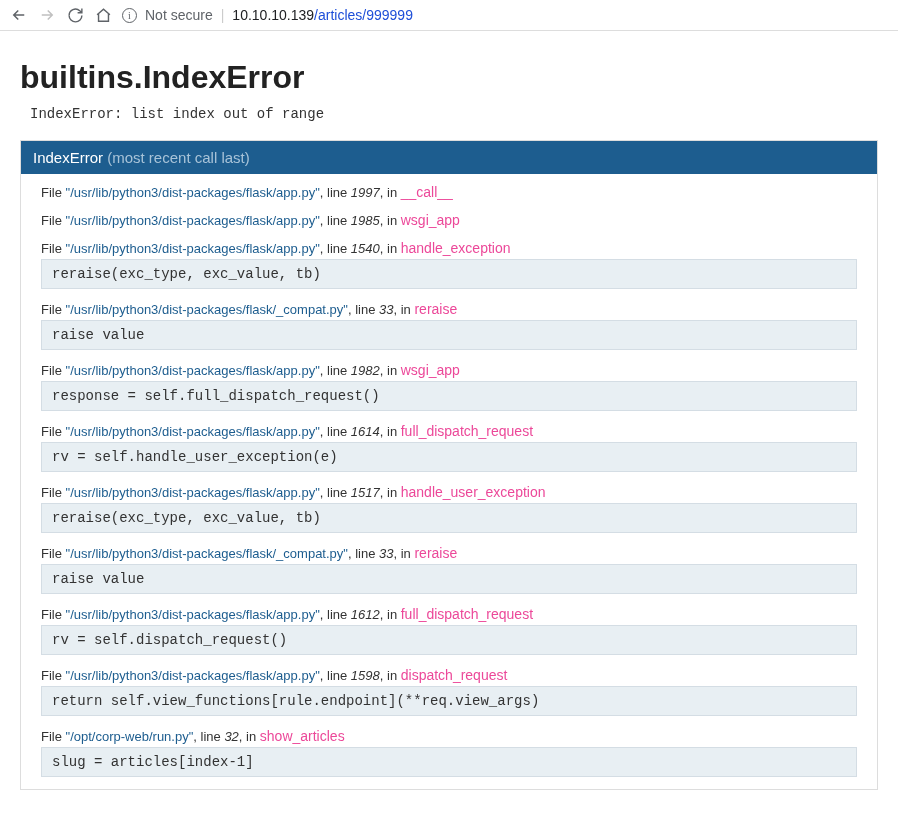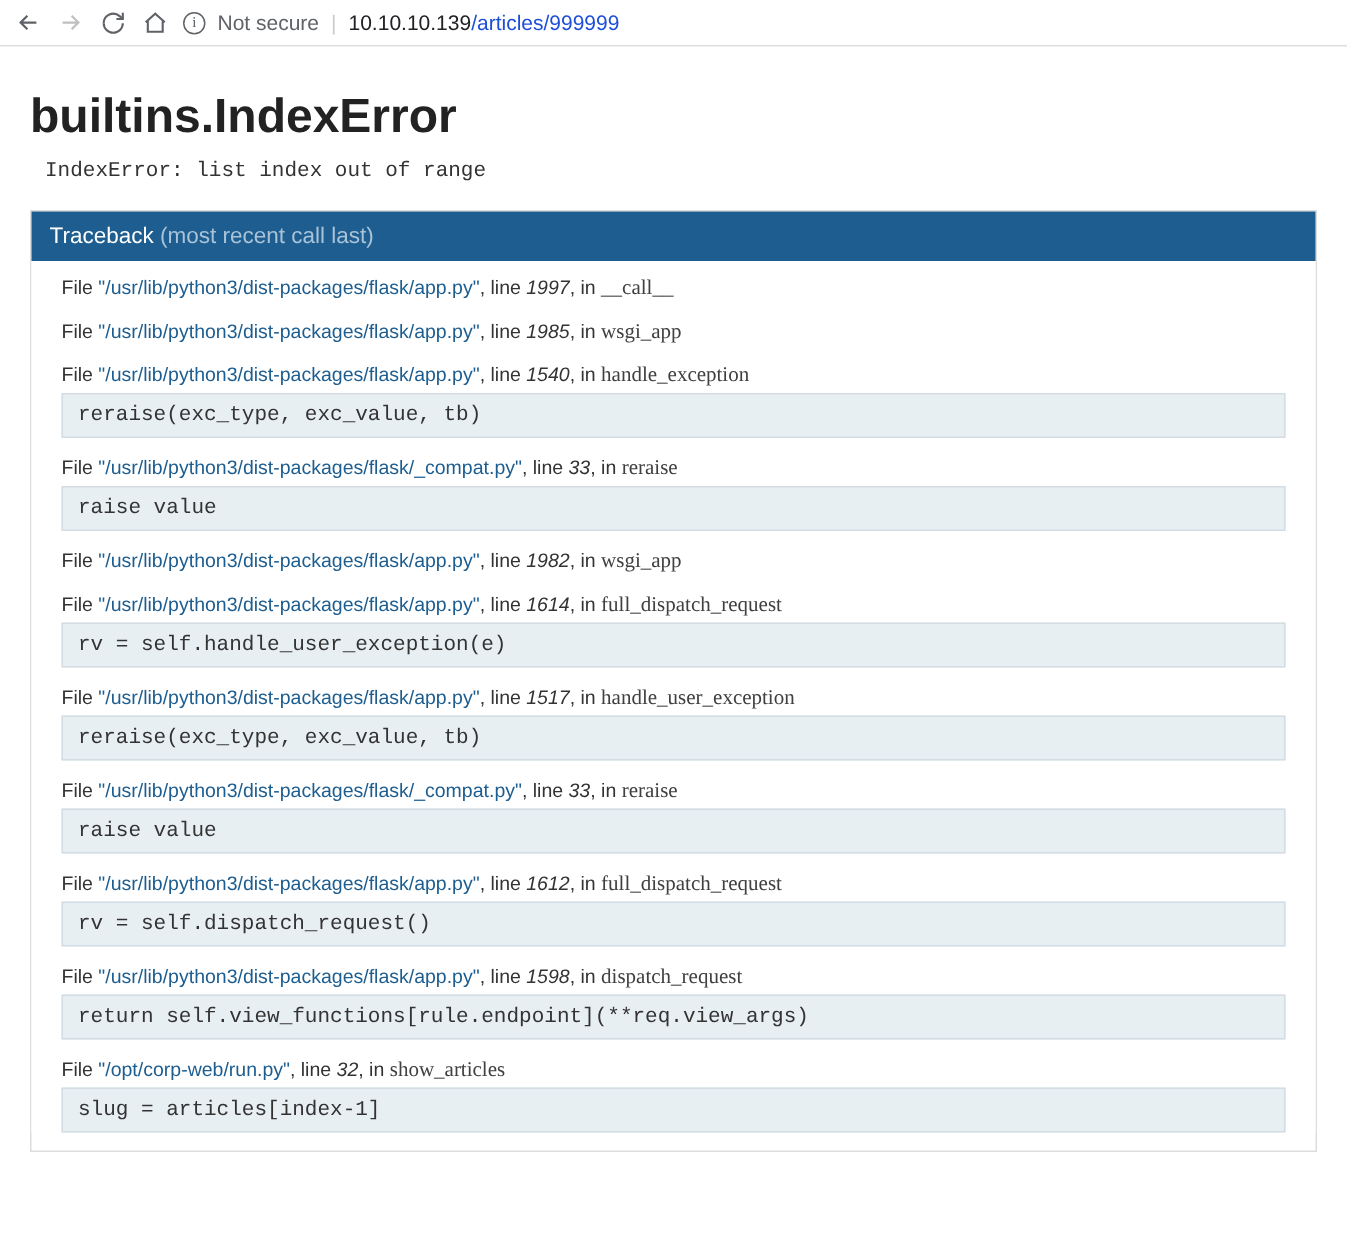--- a/index.html
+++ b/index.html
@@ -29,21 +29,21 @@
     .traceback-header { background: #1d5d8f; color: #fff; padding: 8px 12px; font-size: 15px; }
     .traceback-header .sub { color: #a8c3d8; font-weight: normal; }
     
     .frames { padding: 10px 20px 0 20px; background: #fff; }
     .frame { margin-bottom: 12px; }
     .frame-loc { font-size: 13px; color: #333; margin-bottom: 3px; }
     .frame-loc .file-label { color: #333; }
     .frame-loc .path { color: #1d5d8f; }
     .frame-loc .line-label { color: #333; }
     .frame-loc .line-num { font-style: italic; }
-    .frame-loc .func { font-family: Liberation Serif, serif; font-size: 14px; color: #404040; }
+    .frame-loc .func { font-family: Liberation Sans, sans-serif; font-size: 14px; color: #ec4899; }
     .frame-code { background: #e8eff3; border: 1px solid #d4dde4; padding: 6px 10px; font-family: "Consolas", "Courier New", monospace; font-size: 14px; color: #333; }
     
     svg { display: block; }
   </style>
 </head>
 <body>
 
 <div class="browser-toolbar">
   <div class="nav-btn">
     <svg width="18" height="18" viewBox="0 0 24 24" fill="none" stroke="#5f6368" stroke-width="2">
@@ -73,40 +73,41 @@
     <span><span class="addr-url">10.10.10.139</span><span class="addr-path">/articles/999999</span></span>
   </div>
 </div>
 
 <div class="page">
   <h1 class="error-title">builtins.IndexError</h1>
   <div class="error-msg">IndexError: list index out of range</div>
 
   <div class="traceback-box">
     <div class="traceback-header">
-      <span>Traceback</span>
+      <span>IndexError</span>
       <span class="sub">(most recent call last)</span>
     </div>
     <div class="frames" id="frames">
         <div class="frame">
           <div class="frame-loc"><span class="file-label">File </span><span class="path">"/usr/lib/python3/dist-packages/flask/app.py"</span><span class="line-label">, line </span><span class="line-num">1997</span><span>, in </span><span class="func">__call__</span></div>
         </div>
         <div class="frame">
           <div class="frame-loc"><span class="file-label">File </span><span class="path">"/usr/lib/python3/dist-packages/flask/app.py"</span><span class="line-label">, line </span><span class="line-num">1985</span><span>, in </span><span class="func">wsgi_app</span></div>
         </div>
         <div class="frame">
           <div class="frame-loc"><span class="file-label">File </span><span class="path">"/usr/lib/python3/dist-packages/flask/app.py"</span><span class="line-label">, line </span><span class="line-num">1540</span><span>, in </span><span class="func">handle_exception</span></div>
           <div class="frame-code">reraise(exc_type, exc_value, tb)</div>
         </div>
         <div class="frame">
           <div class="frame-loc"><span class="file-label">File </span><span class="path">"/usr/lib/python3/dist-packages/flask/_compat.py"</span><span class="line-label">, line </span><span class="line-num">33</span><span>, in </span><span class="func">reraise</span></div>
           <div class="frame-code">raise value</div>
         </div>
         <div class="frame">
           <div class="frame-loc"><span class="file-label">File </span><span class="path">"/usr/lib/python3/dist-packages/flask/app.py"</span><span class="line-label">, line </span><span class="line-num">1982</span><span>, in </span><span class="func">wsgi_app</span></div>
+          <div class="frame-code">response = self.full_dispatch_request()</div>
         </div>
         <div class="frame">
           <div class="frame-loc"><span class="file-label">File </span><span class="path">"/usr/lib/python3/dist-packages/flask/app.py"</span><span class="line-label">, line </span><span class="line-num">1614</span><span>, in </span><span class="func">full_dispatch_request</span></div>
           <div class="frame-code">rv = self.handle_user_exception(e)</div>
         </div>
         <div class="frame">
           <div class="frame-loc"><span class="file-label">File </span><span class="path">"/usr/lib/python3/dist-packages/flask/app.py"</span><span class="line-label">, line </span><span class="line-num">1517</span><span>, in </span><span class="func">handle_user_exception</span></div>
           <div class="frame-code">reraise(exc_type, exc_value, tb)</div>
         </div>
         <div class="frame">

